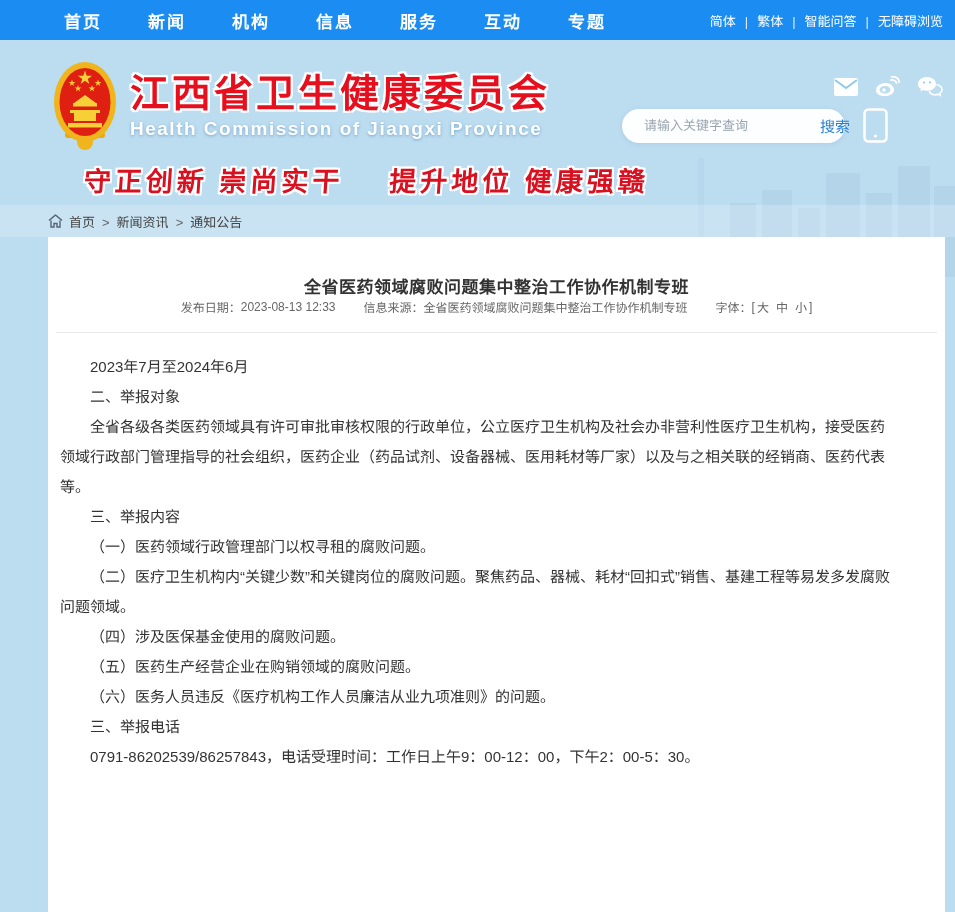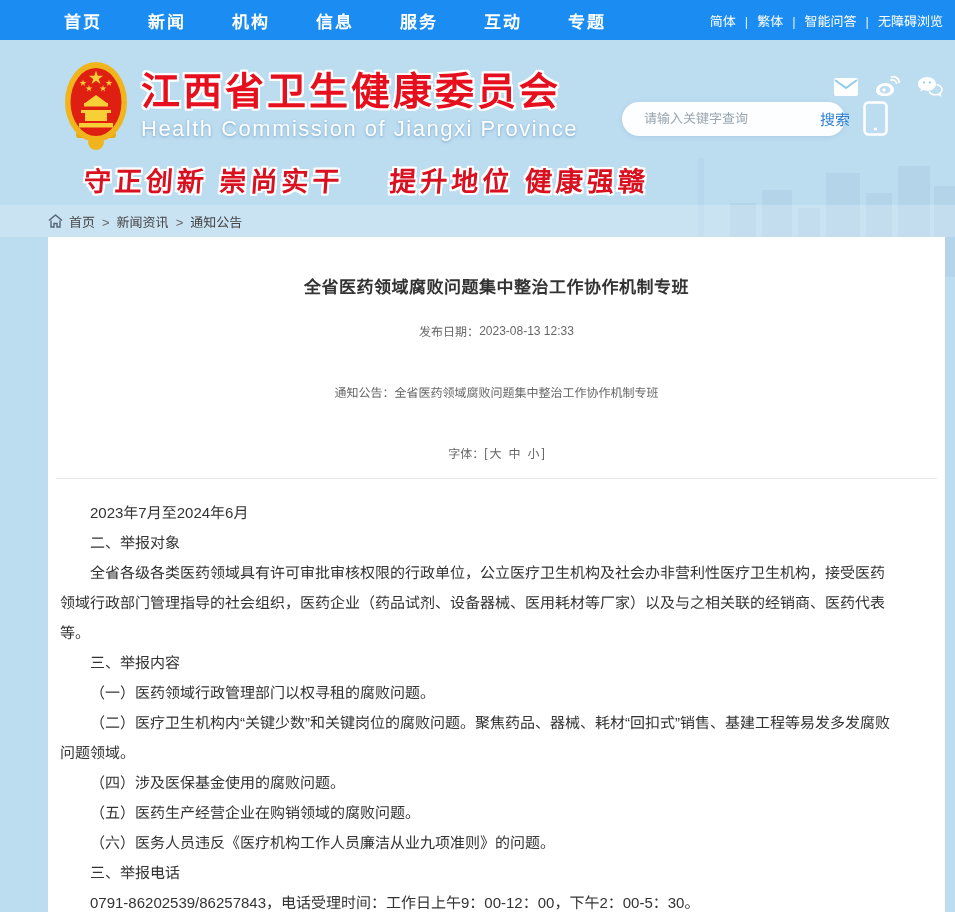--- a/index.html
+++ b/index.html
@@ -32,40 +32,40 @@
     padding:0 12px 0 64px;position:relative;z-index:5;
   }
   .topnav-items{display:flex;list-style:none;gap:46px;}
   .topnav-items li{color:#fff;font-size:17px;font-weight:bold;letter-spacing:2px;cursor:pointer;white-space:nowrap;}
   .topnav-right{display:flex;align-items:center;}
   .topnav-right .tool{color:#fff;font-size:13px;cursor:pointer;white-space:nowrap;}
   .topnav-right .tool:not(:last-child)::after{content:attr(data-sep);margin:0 9px;color:rgba(255,255,255,.85);font-weight:normal;}
   
   .banner{position:relative;height:165px;z-index:2;}
   .skyline{position:absolute;right:0;top:108px;opacity:.55;}
-  .brand{position:absolute;left:63px;top:20px;display:flex;align-items:center;cursor:pointer;}
+  .brand{position:absolute;left:52px;top:20px;display:flex;align-items:center;cursor:pointer;}
   .emblem{width:66px;height:94px;flex:0 0 auto;}
   .brand-text{margin-left:12px;}
   .site-name{
     font-size:39px;font-weight:900;color:var(--brand-red,#e60f1e);letter-spacing:3px;line-height:1.05;
     text-shadow:-2px -2px 0 #fff,2px -2px 0 #fff,-2px 2px 0 #fff,2px 2px 0 #fff,0 -2px 0 #fff,0 2px 0 #fff,-2px 0 0 #fff,2px 0 0 #fff;
   }
   .site-name-en{
-    margin-top:4px;color:#fff;font-size:22px;letter-spacing:1.5px;font-weight:400;
+    margin-top:4px;color:#fff;font-size:19px;letter-spacing:1.5px;font-weight:700;
     text-shadow:0 1px 3px rgba(60,120,170,.55);
   }
   .slogan{
     position:absolute;left:84px;top:120px;display:flex;gap:46px;
     color:var(--slogan-red,#d9101f);font-size:27px;font-weight:900;letter-spacing:4px;
     transform:skewX(-4deg);
     text-shadow:-2px -2px 0 #fff,2px -2px 0 #fff,-2px 2px 0 #fff,2px 2px 0 #fff,0 -2px 0 #fff,0 2px 0 #fff,-2px 0 0 #fff,2px 0 0 #fff;
   }
   .header-tools{position:absolute;right:12px;top:36px;display:flex;gap:17px;align-items:center;}
   .header-tools .hicon{cursor:pointer;display:block;}
-  .search-row{position:absolute;left:622px;top:61px;display:flex;align-items:center;gap:18px;}
+  .search-row{position:absolute;left:622px;top:68px;display:flex;align-items:center;gap:18px;}
   .search-box{
     width:223px;height:34px;background:rgba(255,255,255,.95);border-radius:17px;
     display:flex;align-items:center;padding:0 12px 0 14px;box-shadow:0 1px 4px rgba(120,160,190,.25);
   }
   .search-box input{
     flex:1;border:none;outline:none;background:transparent;font-size:13px;color:#555;margin-left:8px;
     font-family:"Liberation Sans","DejaVu Sans",sans-serif;
   }
   .search-box input::placeholder{color:#9aa6b0;}
   .search-btn{font-size:15px;color:var(--link-blue,#2a7fd0);font-weight:500;cursor:pointer;white-space:nowrap;}
@@ -81,22 +81,22 @@
   .crumb:not(:last-child)::after{content:attr(data-sep);margin:0 7px;color:#666;cursor:default;}
   
   .panel{
     position:relative;z-index:3;margin:0 10px 0 48px;background:#fff;min-height:675px;
     padding:36px 0 40px 0;
   }
   .article-title{
     text-align:center;font-size:17px;font-weight:bold;color:var(--body-text,#333);letter-spacing:.5px;
   }
   .article-meta{
-    margin-top:24px;display:flex;justify-content:center;align-items:center;gap:44px;
-    font-size:12px;color:var(--meta-gray,#666);flex-direction:column;
+    display:flex;justify-content:center;align-items:center;gap:28px;
+    font-size:12px;color:var(--meta-gray,#666);
   }
   .meta-group{display:flex;align-items:center;white-space:nowrap;}
   .font-sizes{display:flex;gap:7px;margin:0 2px;}
   .font-size-option{cursor:pointer;color:var(--meta-gray,#666);}
   .divider{border:none;border-top:1px solid #e8e8e8;margin:17px 8px 0 8px;}
   .article-body{padding:19px 46px 0 12px;font-size:15px;line-height:30px;color:var(--body-text,#333);}
   .article-body p{text-indent:2em;margin:0;}
 </style>
 </head>
 <body>
@@ -218,21 +218,21 @@
 
 <main class="panel">
   <h1 class="article-title">全省医药领域腐败问题集中整治工作协作机制专班</h1>
 
   <div class="article-meta">
     <span class="meta-group">
       <span>发布日期：</span>
       <span>2023-08-13 12:33</span>
     </span>
     <span class="meta-group">
-      <span>通知公告：</span>
+      <span>信息来源：</span>
       <span>全省医药领域腐败问题集中整治工作协作机制专班</span>
     </span>
     <span class="meta-group">
       <span>字体：</span>
       <span>[</span>
       <span class="font-sizes">
 
       <span class="font-size-option">大</span>
           <span class="font-size-option">中</span>
           <span class="font-size-option">小</span>

